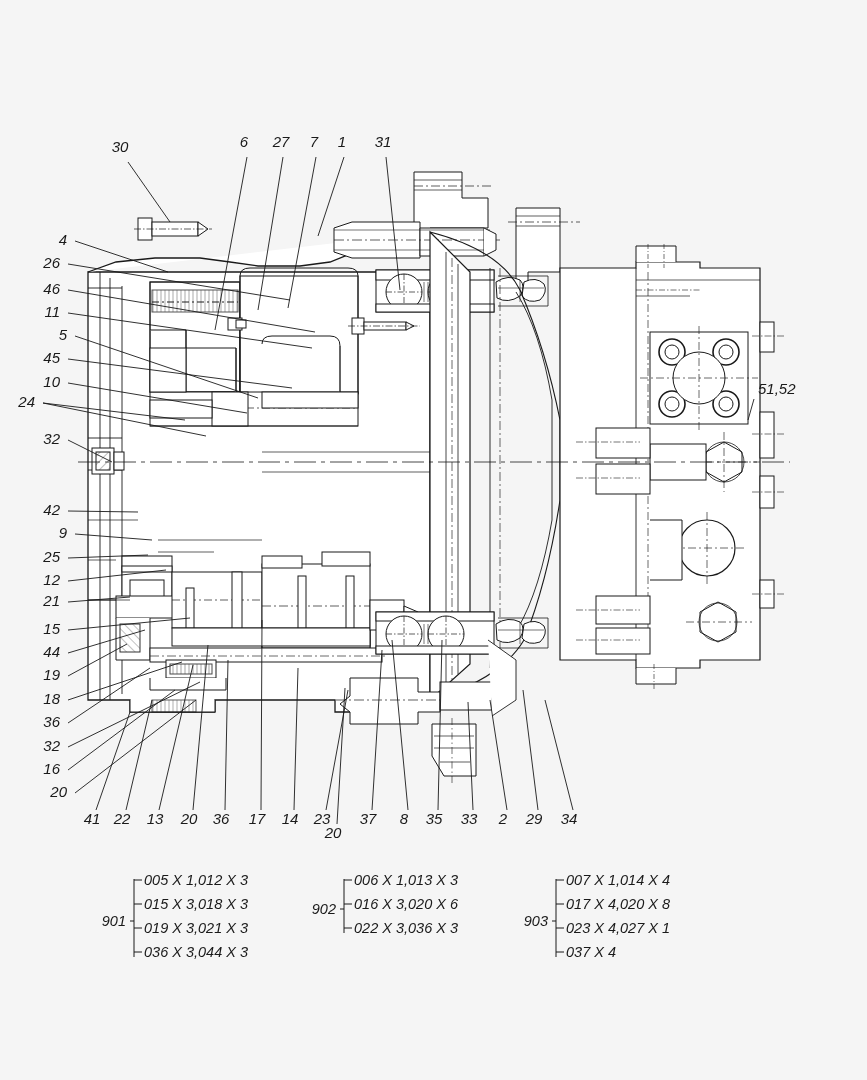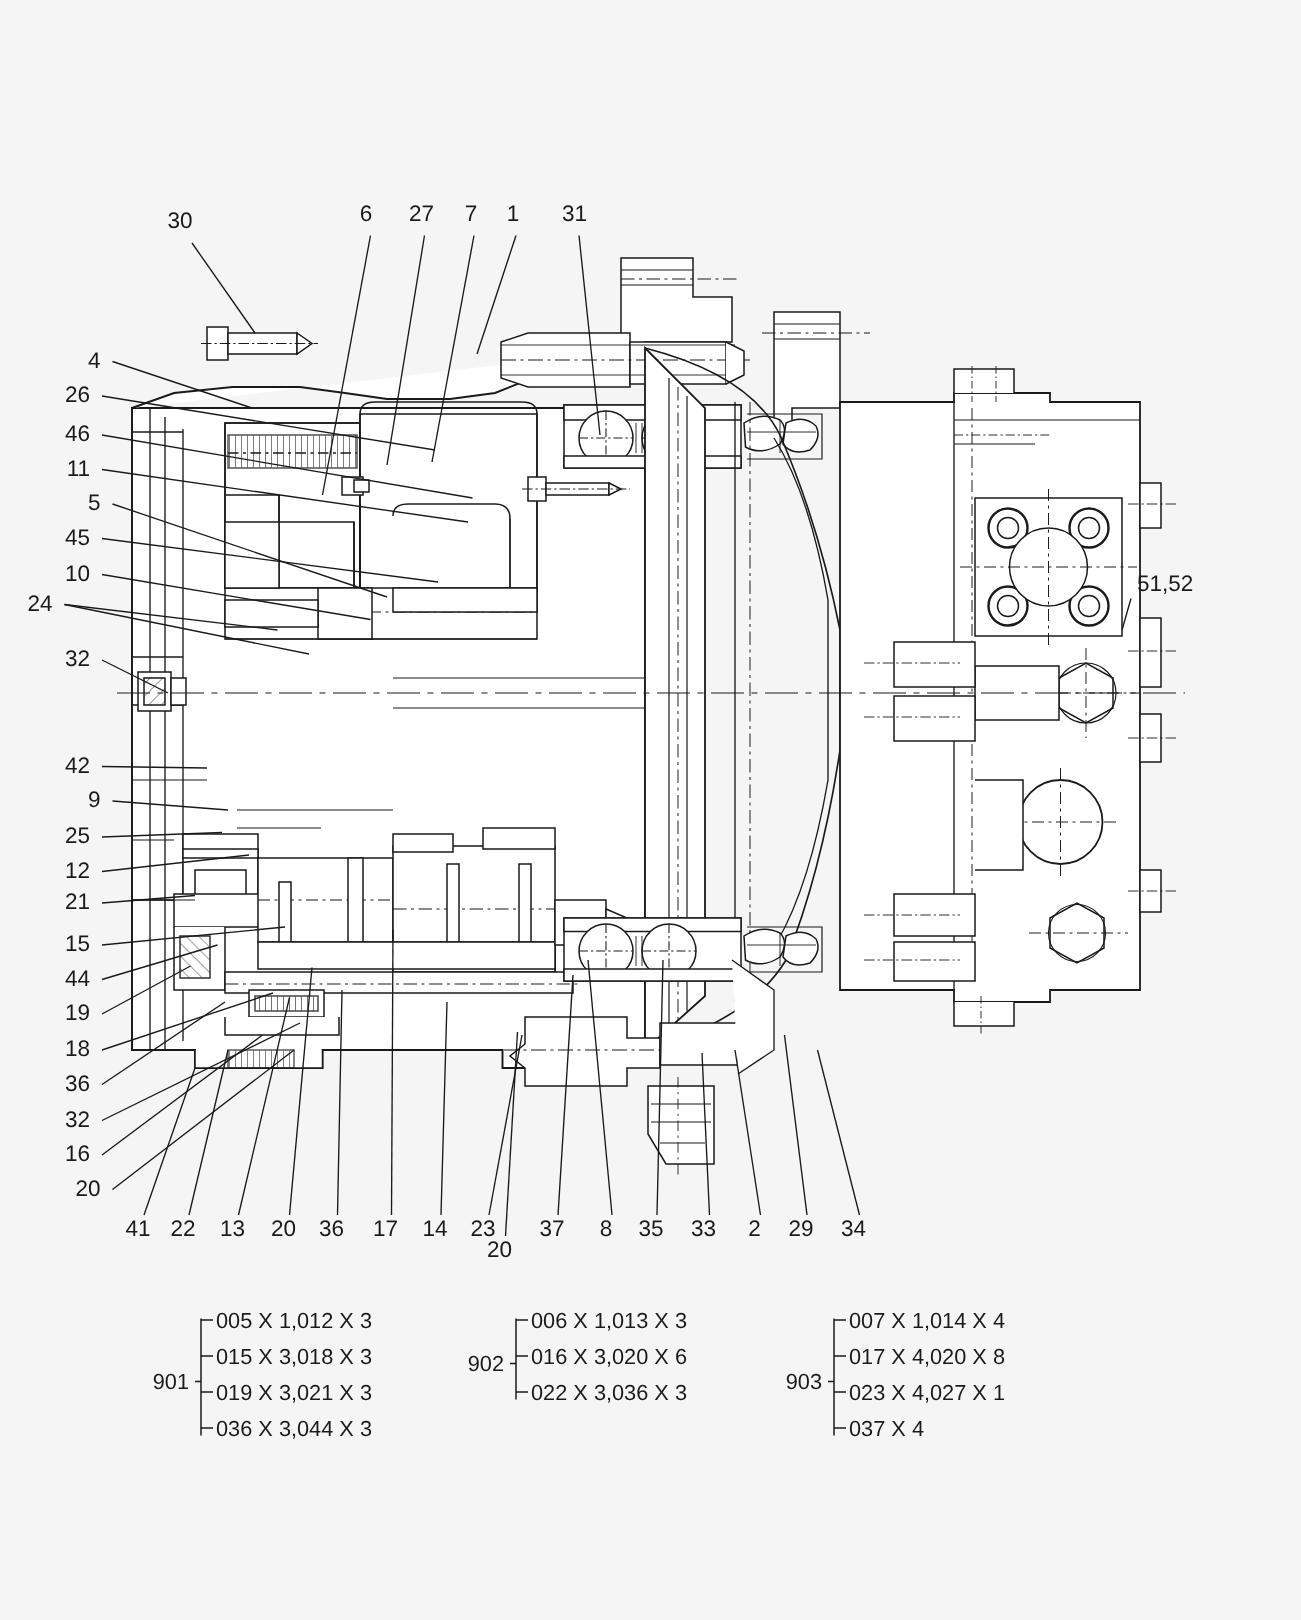--- a/index.html
+++ b/index.html
@@ -4,21 +4,21 @@
 <title>Parts Diagram</title>
 <style>
   html,body{margin:0;padding:0;}
   body{
     width:867px;height:1080px;
     background:#f5f5f5;
     font-family:"Liberation Sans", sans-serif;
     overflow:hidden;
     position:relative;
   }
-  #sheet{position:absolute;inset:0;width:867px;height:1080px;}
+  #sheet{position:absolute;inset:0;width:867px;height:1080px;font-style:italic;}
   svg{display:block;}
   .cal{font-family:"Liberation Sans",sans-serif;font-size:15px;fill:#1a1a1a;}
   .leg{font-family:"Liberation Sans",sans-serif;font-size:14.5px;fill:#1a1a1a;}
   .leghd{font-family:"Liberation Sans",sans-serif;font-size:14.5px;fill:#1a1a1a;}
 </style>
 </head>
 <body>
 
 <div id="sheet">
   <svg id="svgroot" width="867" height="1080" viewBox="0 0 867 1080">

